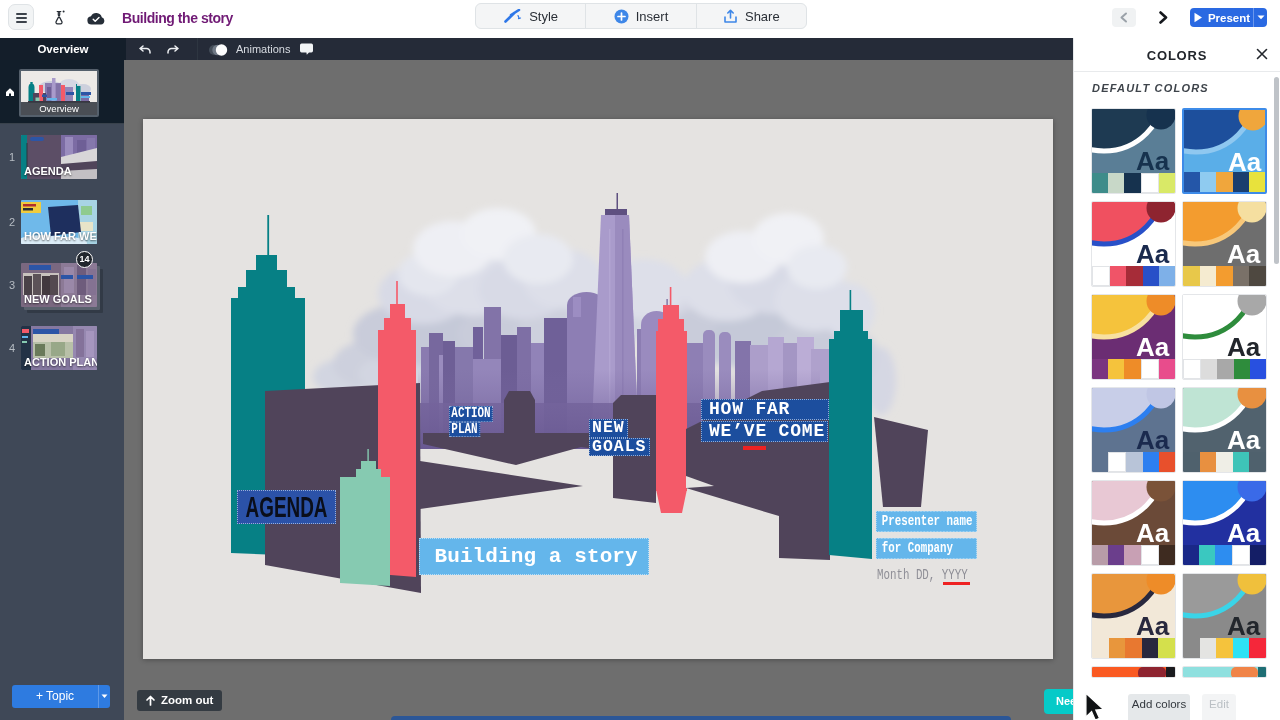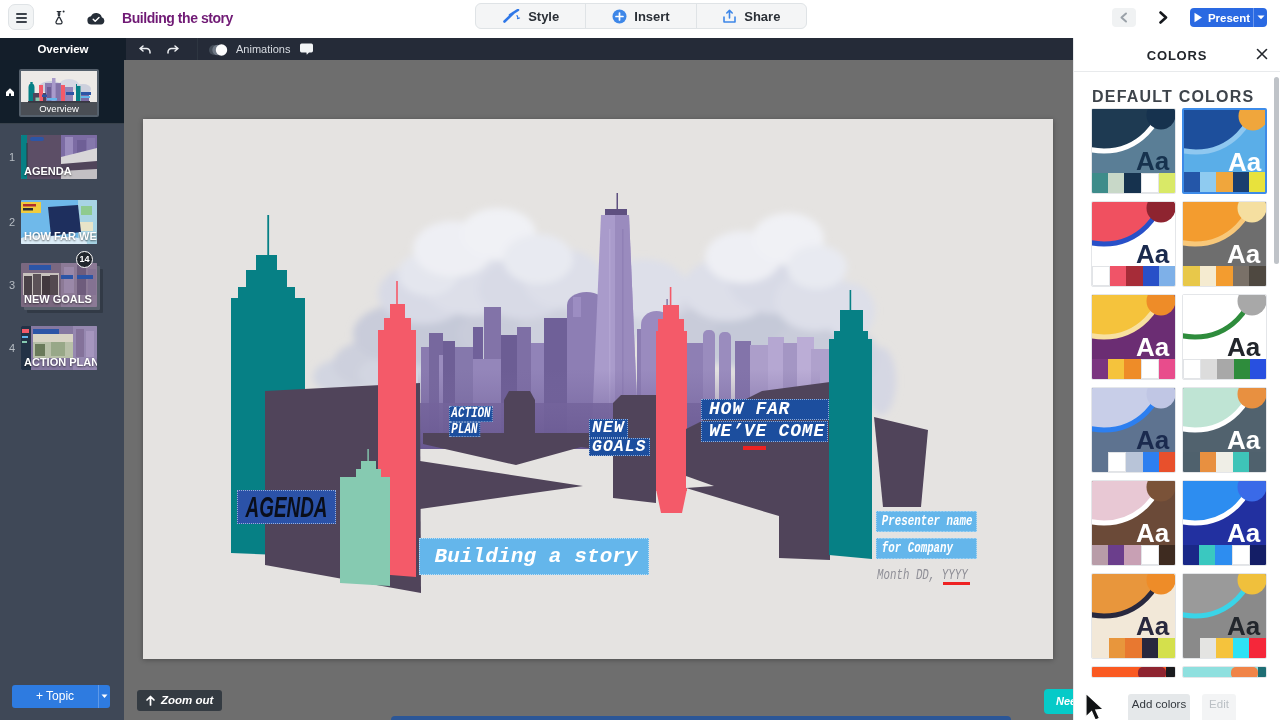--- a/index.html
+++ b/index.html
@@ -3,21 +3,21 @@
 <meta charset="utf-8">
 <style>
   * { margin:0; padding:0; box-sizing:border-box; }
   html,body { width:1280px; height:720px; overflow:hidden; }
   body { font-family:"Liberation Sans", sans-serif; position:relative; background:#fff; }
   #topbar { position:absolute; left:0; top:0; width:1280px; height:38px; background:#fff; }
   #hamb { position:absolute; left:8px; top:4px; width:26px; height:26px; border:1px solid #DFE3E6; border-radius:7px; background:#F2F4F5; }
   #hamb div { position:absolute; left:7px; width:11px; height:2.2px; background:#3C434B; border-radius:1px; }
   #title { position:absolute; left:122px; top:10px; font-size:14px; font-weight:700; color:#701a75; letter-spacing:-0.45px; }
   #sisgroup { position:absolute; left:475px; top:3px; width:332px; height:26px; background:#F4F5F6; border:1px solid #DFE3E6; border-radius:6px; display:flex; }
-  .sis { flex:1; display:flex; align-items:center; justify-content:center; font-size:13px; font-weight:700; color:#2A2F36; border-right:1px solid #DFE3E6; gap:7px; }
+  .sis { flex:1; display:flex; align-items:center; justify-content:center; font-size:13px; font-weight:400; color:#2A2F36; border-right:1px solid #DFE3E6; gap:7px; }
   .sis:last-child { border-right:none; }
   #navL { position:absolute; left:1112px; top:8px; width:24px; height:19px; background:#F0F2F3; border-radius:4px; }
   #present { position:absolute; left:1190px; top:8px; width:77px; height:19px; background:#2A69E2; border-radius:4px; display:flex; }
   #present .pmain { width:64px; display:flex; align-items:center; justify-content:center; gap:5px; color:#fff; font-size:11.5px; font-weight:700; border-right:1px solid #6B97EC; }
   #present .parrow { flex:1; display:flex; align-items:center; justify-content:center; }
 
   #toolbar2 { position:absolute; left:0; top:38px; width:1073px; height:22px; background:#252B38; }
   #tb2left { position:absolute; left:0; top:0; width:126px; height:22px; background:#141E2A; color:#fff; font-size:11.5px; font-weight:700; text-align:center; line-height:22px; }
   #animlabel { position:absolute; left:236px; top:45px; font-size:12.5px; color:#E9EBEE; }
 
@@ -25,30 +25,30 @@
   #ovsec { position:absolute; left:0; top:0; width:124px; height:64px; background:#121E2A; border-bottom:1px solid #39424C; }
   #ovthumb { position:absolute; left:19px; top:9px; width:80px; height:48px; border:2px solid #55606C; border-radius:2px; background:#EDEAE7; box-shadow:0 0 0 2px #121E2A inset; overflow:hidden; }
   #ovthumb .cap { position:absolute; left:0; bottom:0; width:100%; height:13px; background:rgba(38,44,52,0.82); color:#fff; font-size:9.5px; text-align:center; line-height:13px; }
   .snum { position:absolute; left:7px; width:10px; text-align:center; font-size:11px; color:#B6BCC3; }
   .thumb { position:absolute; left:21px; width:76px; height:44px; border-radius:1px; overflow:hidden; }
   .tlabel { position:absolute; left:3px; bottom:2px; color:#fff; font-size:11px; font-weight:700; text-shadow:0 1px 2px rgba(0,0,0,0.6); white-space:nowrap; }
   #topicbtn { position:absolute; left:12px; bottom:12px; width:98px; height:23px; display:flex; }
   #topicbtn .tmain { width:86px; background:#2E7BE0; border-radius:3px 0 0 3px; color:#fff; font-size:12px; text-align:center; line-height:23px; }
   #topicbtn .tarr { flex:1; background:#2E7BE0; border-left:1px solid #5E99E8; border-radius:0 3px 3px 0; display:flex; align-items:center; justify-content:center; }
 
-  #canvas { position:absolute; left:124px; top:60px; width:1046px; height:660px; background:#6E6E6E;font-style:italic; }
+  #canvas { position:absolute; left:124px; top:60px; width:1046px; height:660px; background:#6E6E6E; }
   #slide { position:absolute; left:19px; top:59px; width:910px; height:540px; background:#E5E3E1; box-shadow:0 1px 5px rgba(0,0,0,0.3); }
   #zoomout { position:absolute; left:13px; bottom:9px; height:21px; background:#343B42; border-radius:3px; color:#fff; font-size:11.5px; font-weight:700; line-height:21px; padding:0 9px 0 24px; }
   #needhelp { position:absolute; right:36px; bottom:6px; width:90px; height:25px; background:#06CAC8; border-radius:4px; color:#fff; font-size:11px; font-weight:700; line-height:25px; padding-left:12px; }
   #bluebar { position:absolute; left:267px; bottom:0px; width:620px; height:4px; background:#2B5697; border-radius:4px 4px 0 0; }
 
   #panel { position:absolute; left:1073px; top:38px; width:207px; height:682px; background:#fff; border-left:1px solid #E7E9EB; }
   #phead { position:absolute; left:0; top:0; width:100%; height:34px; border-bottom:1px solid #E8EAEC; }
   #phead .t { position:absolute; left:0; right:0; top:10px; text-align:center; font-size:13px; font-weight:700; letter-spacing:0.8px; color:#22262C; }
-  #defcol { position:absolute; left:18px; top:50px; font-size:16px; font-weight:700; letter-spacing:1.2px; color:#3E444B; }
+  #defcol { position:absolute; left:18px; top:44px; font-size:11px; font-weight:700; letter-spacing:1.2px; color:#3E444B;font-style:italic; }
   .card { position:absolute; width:85px; height:86px; border-radius:2px; overflow:hidden; }
   .card svg { display:block; }
   .sw { position:absolute; left:0; bottom:0; width:100%; height:20px; display:flex; }
   .sw div { flex:1; }
   #pfoot { position:absolute; left:0; bottom:0; width:100%; height:42px; background:#fff; }
   .pbtn { position:absolute; top:16px; height:29px; border-radius:3px; font-size:11.5px; line-height:21px; text-align:center; }
   #scrollthumb { position:absolute; left:200px; top:39px; width:5px; height:187px; background:#BFC3C8; border-radius:2.5px; }
 
   
   .mono { font-family:"Liberation Mono", monospace; }

